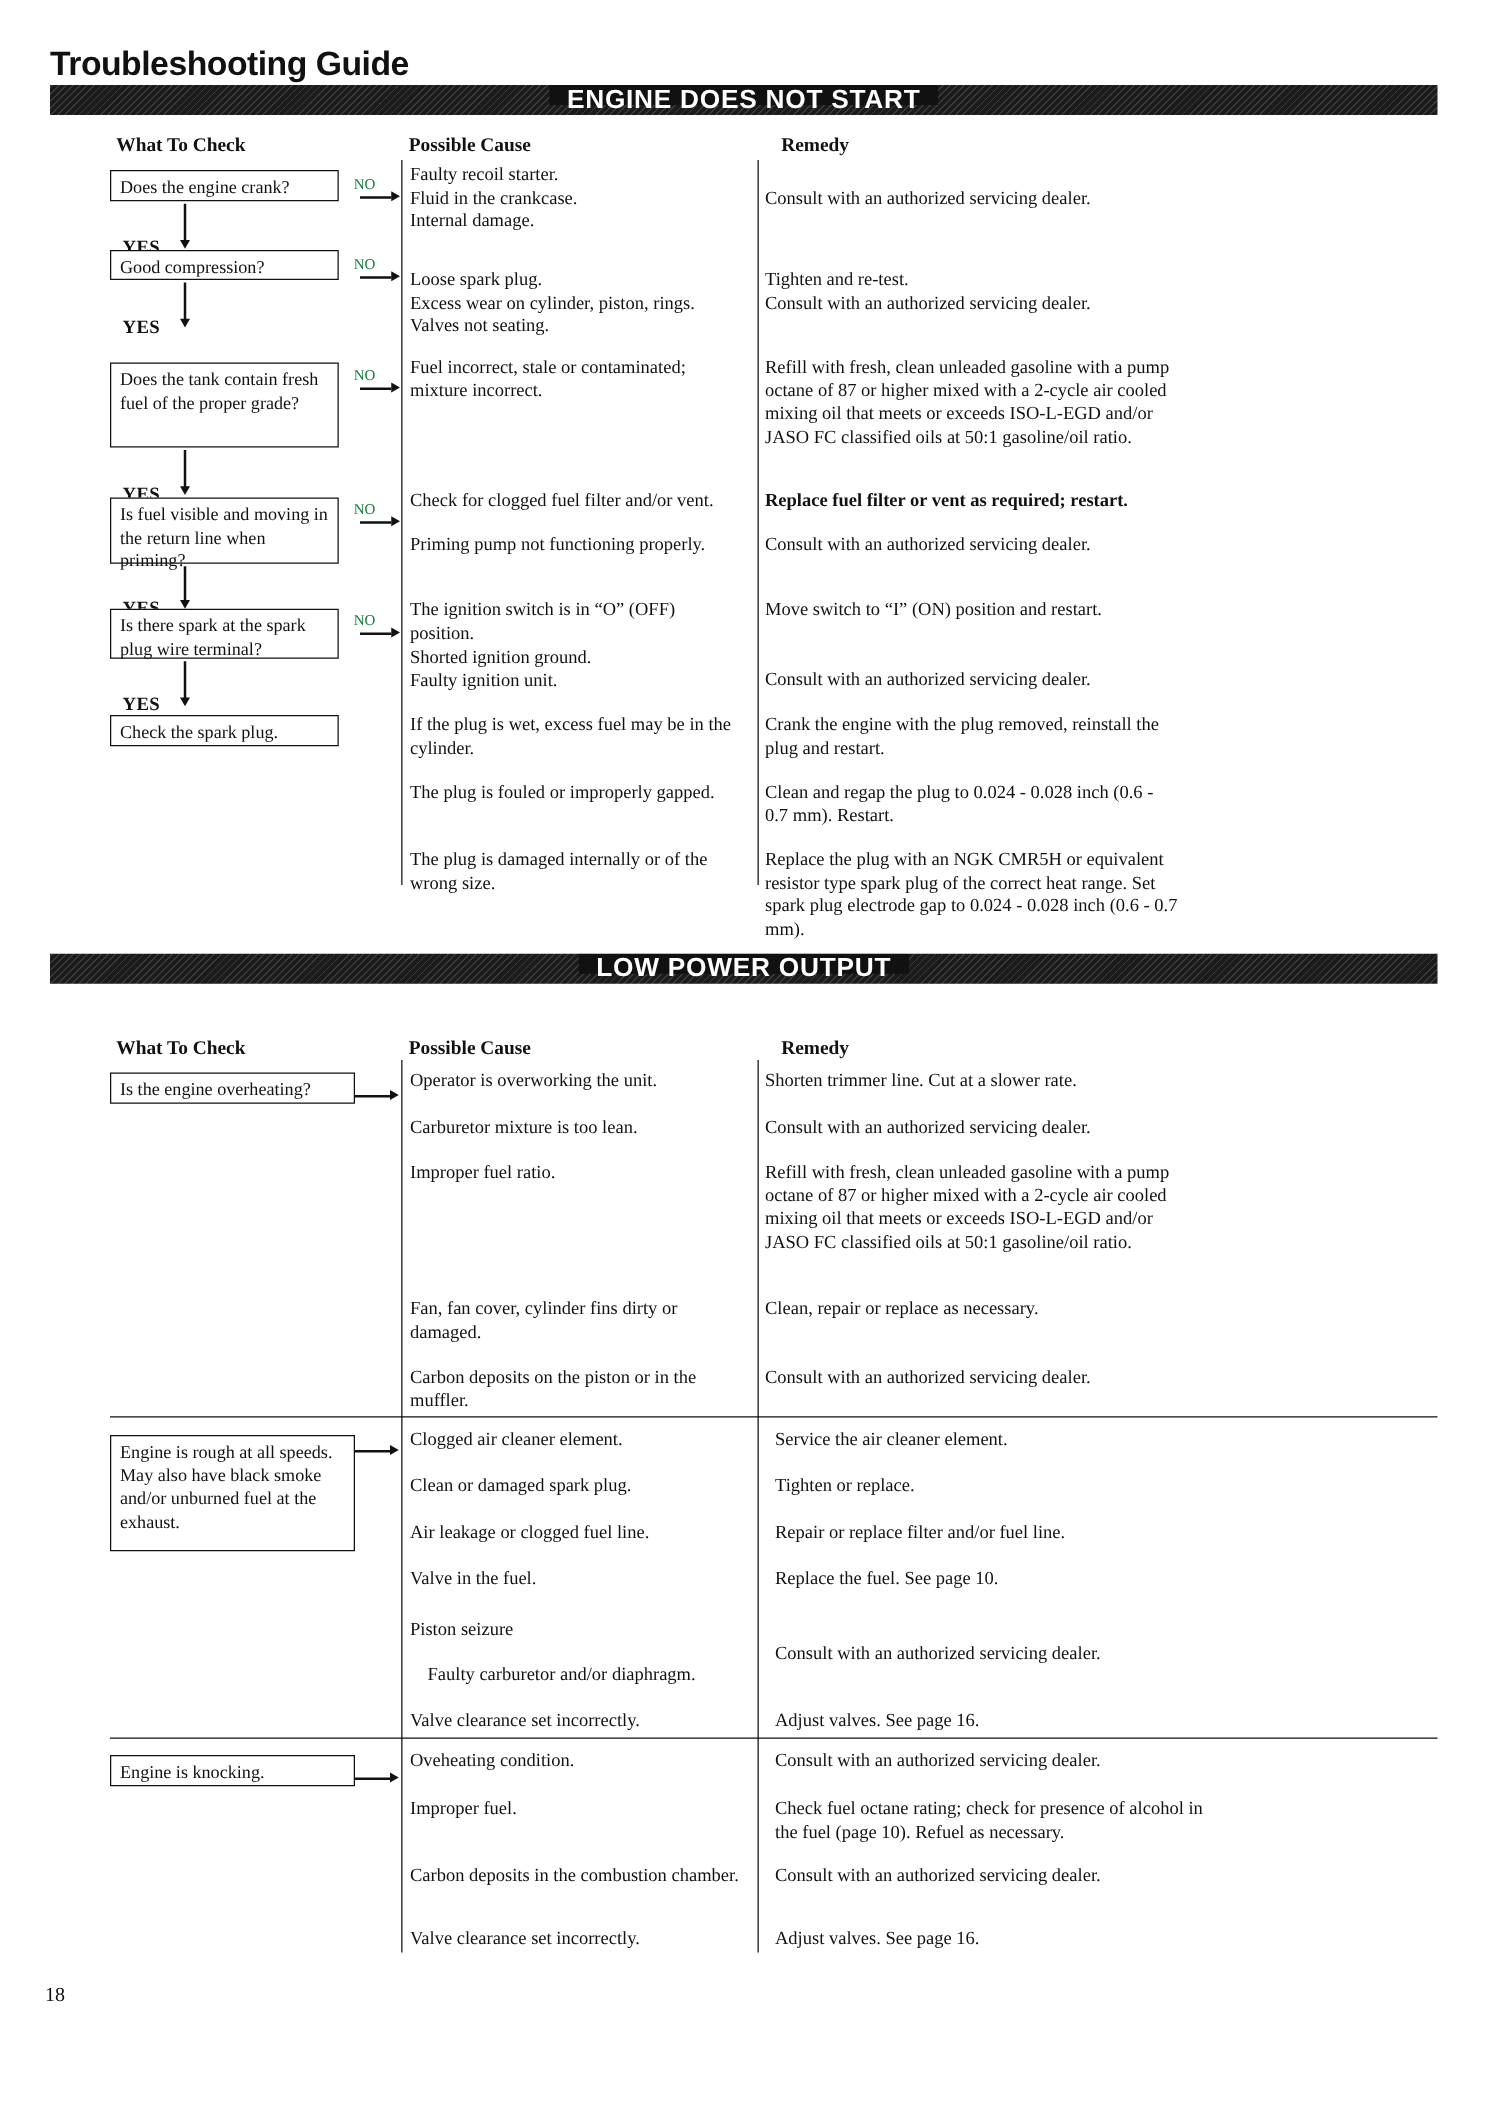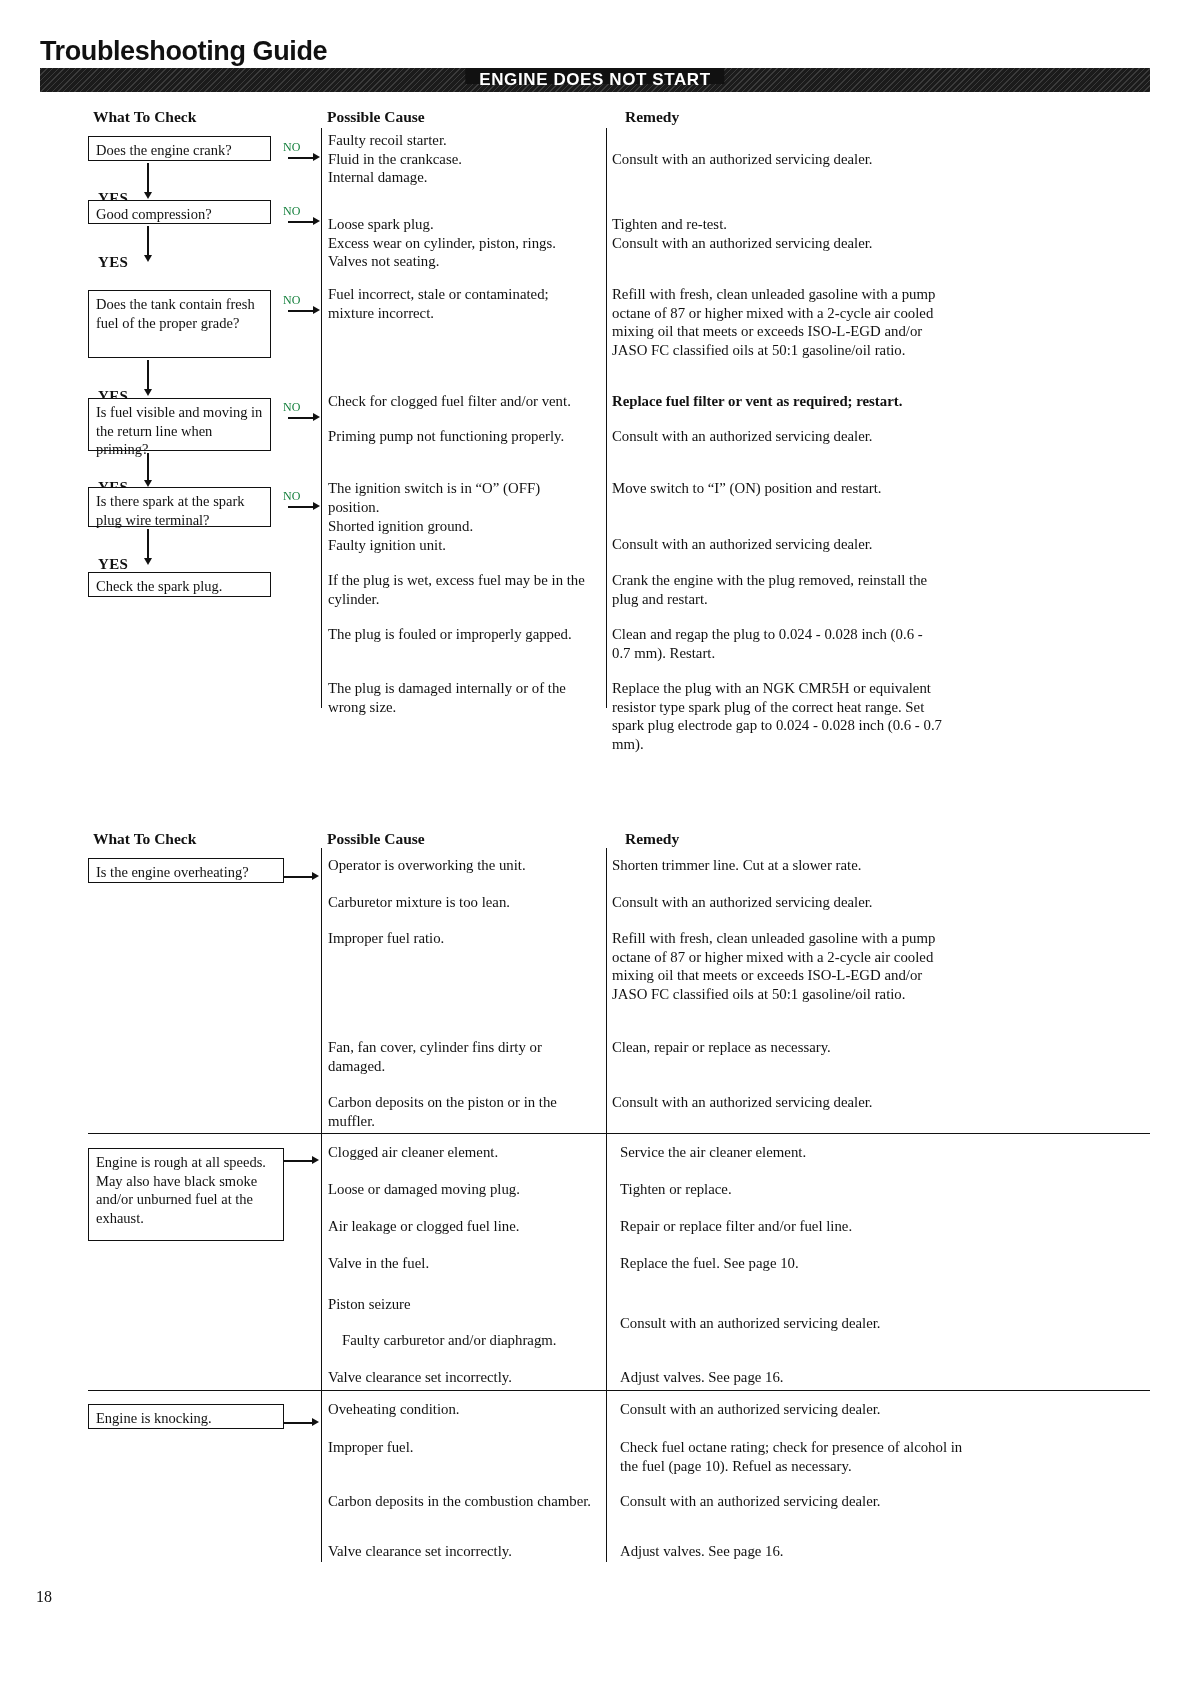--- a/index.html
+++ b/index.html
@@ -54,21 +54,21 @@
     position: absolute;
     top: 0;
     left: 50%;
     transform: translateX(-50%);
     height: 16px;
     line-height: 24px;
     background: #111;
     color: #fff;
     font-family: "Liberation Sans", sans-serif;
     font-weight: bold;
-    font-size: 17px;
+    font-size: 21px;
     letter-spacing: 0.6px;
     padding: 0 14px;
     white-space: nowrap;
   }
 
   
   .col-head {
     position: absolute;
     font-family: "Liberation Serif", serif;
     font-weight: bold;
@@ -251,20 +251,23 @@
 
   <div class="txt" style="left:328px; top:571px; width:262px;">If the plug is wet, excess fuel may be in the cylinder.</div>
   <div class="txt" style="left:612px; top:571px; width:330px;">Crank the engine with the plug removed, reinstall the plug and restart.</div>
 
   <div class="txt" style="left:328px; top:625px; width:270px;">The plug is fouled or improperly gapped.</div>
   <div class="txt" style="left:612px; top:625px; width:330px;">Clean and regap the plug to 0.024 - 0.028 inch (0.6 - 0.7 mm). Restart.</div>
 
   <div class="txt" style="left:328px; top:679px; width:270px;">The plug is damaged internally or of the wrong size.</div>
   <div class="txt" style="left:612px; top:679px; width:330px;">Replace the plug with an NGK CMR5H or equivalent resistor type spark plug of the correct heat range. Set spark plug electrode gap to 0.024 - 0.028 inch (0.6 - 0.7 mm).</div>
 
+  <div class="banner" style="top:763px;">
+    <span class="banner-label">LOW POWER OUTPUT</span>
+  </div>
 
   <div class="col-head" style="left:93px; top:830px;">What To Check</div>
   <div class="col-head" style="left:327px; top:830px;">Possible Cause</div>
   <div class="col-head" style="left:625px; top:830px;">Remedy</div>
 
   <div class="vrule" style="left:321px; top:848px; height:714px;"></div>
   <div class="vrule" style="left:606px; top:848px; height:714px;"></div>
 
   <div class="hrule" style="left:88px; top:1133px; width:1062px;"></div>
   <div class="hrule" style="left:88px; top:1390px; width:1062px;"></div>
@@ -289,21 +292,21 @@
 
   <div class="txt" style="left:328px; top:1038px; width:265px;">Fan, fan cover, cylinder fins dirty or damaged.</div>
   <div class="txt" style="left:612px; top:1038px; width:330px;">Clean, repair or replace as necessary.</div>
 
   <div class="txt" style="left:328px; top:1093px; width:265px;">Carbon deposits on the piston or in the muffler.</div>
   <div class="txt" style="left:612px; top:1093px; width:330px;">Consult with an authorized servicing dealer.</div>
 
   <div class="txt" style="left:328px; top:1143px; width:265px;">Clogged air cleaner element.</div>
   <div class="txt" style="left:620px; top:1143px; width:330px;">Service the air cleaner element.</div>
 
-  <div class="txt" style="left:328px; top:1180px; width:265px;">Loose or damaged moving plug.</div>
+  <div class="txt" style="left:328px; top:1180px; width:265px;">Clean or damaged spark plug.</div>
   <div class="txt" style="left:620px; top:1180px; width:330px;">Tighten or replace.</div>
 
   <div class="txt" style="left:328px; top:1217px; width:265px;">Air leakage or clogged fuel line.</div>
   <div class="txt" style="left:620px; top:1217px; width:330px;">Repair or replace filter and/or fuel line.</div>
 
   <div class="txt" style="left:328px; top:1254px; width:265px;">Valve in the fuel.</div>
   <div class="txt" style="left:620px; top:1254px; width:330px;">Replace the fuel. See page 10.</div>
 
   <div class="txt" style="left:328px; top:1295px; width:265px;">Piston seizure</div>
   <div class="txt" style="left:620px; top:1314px; width:330px;">Consult with an authorized servicing dealer.</div>

